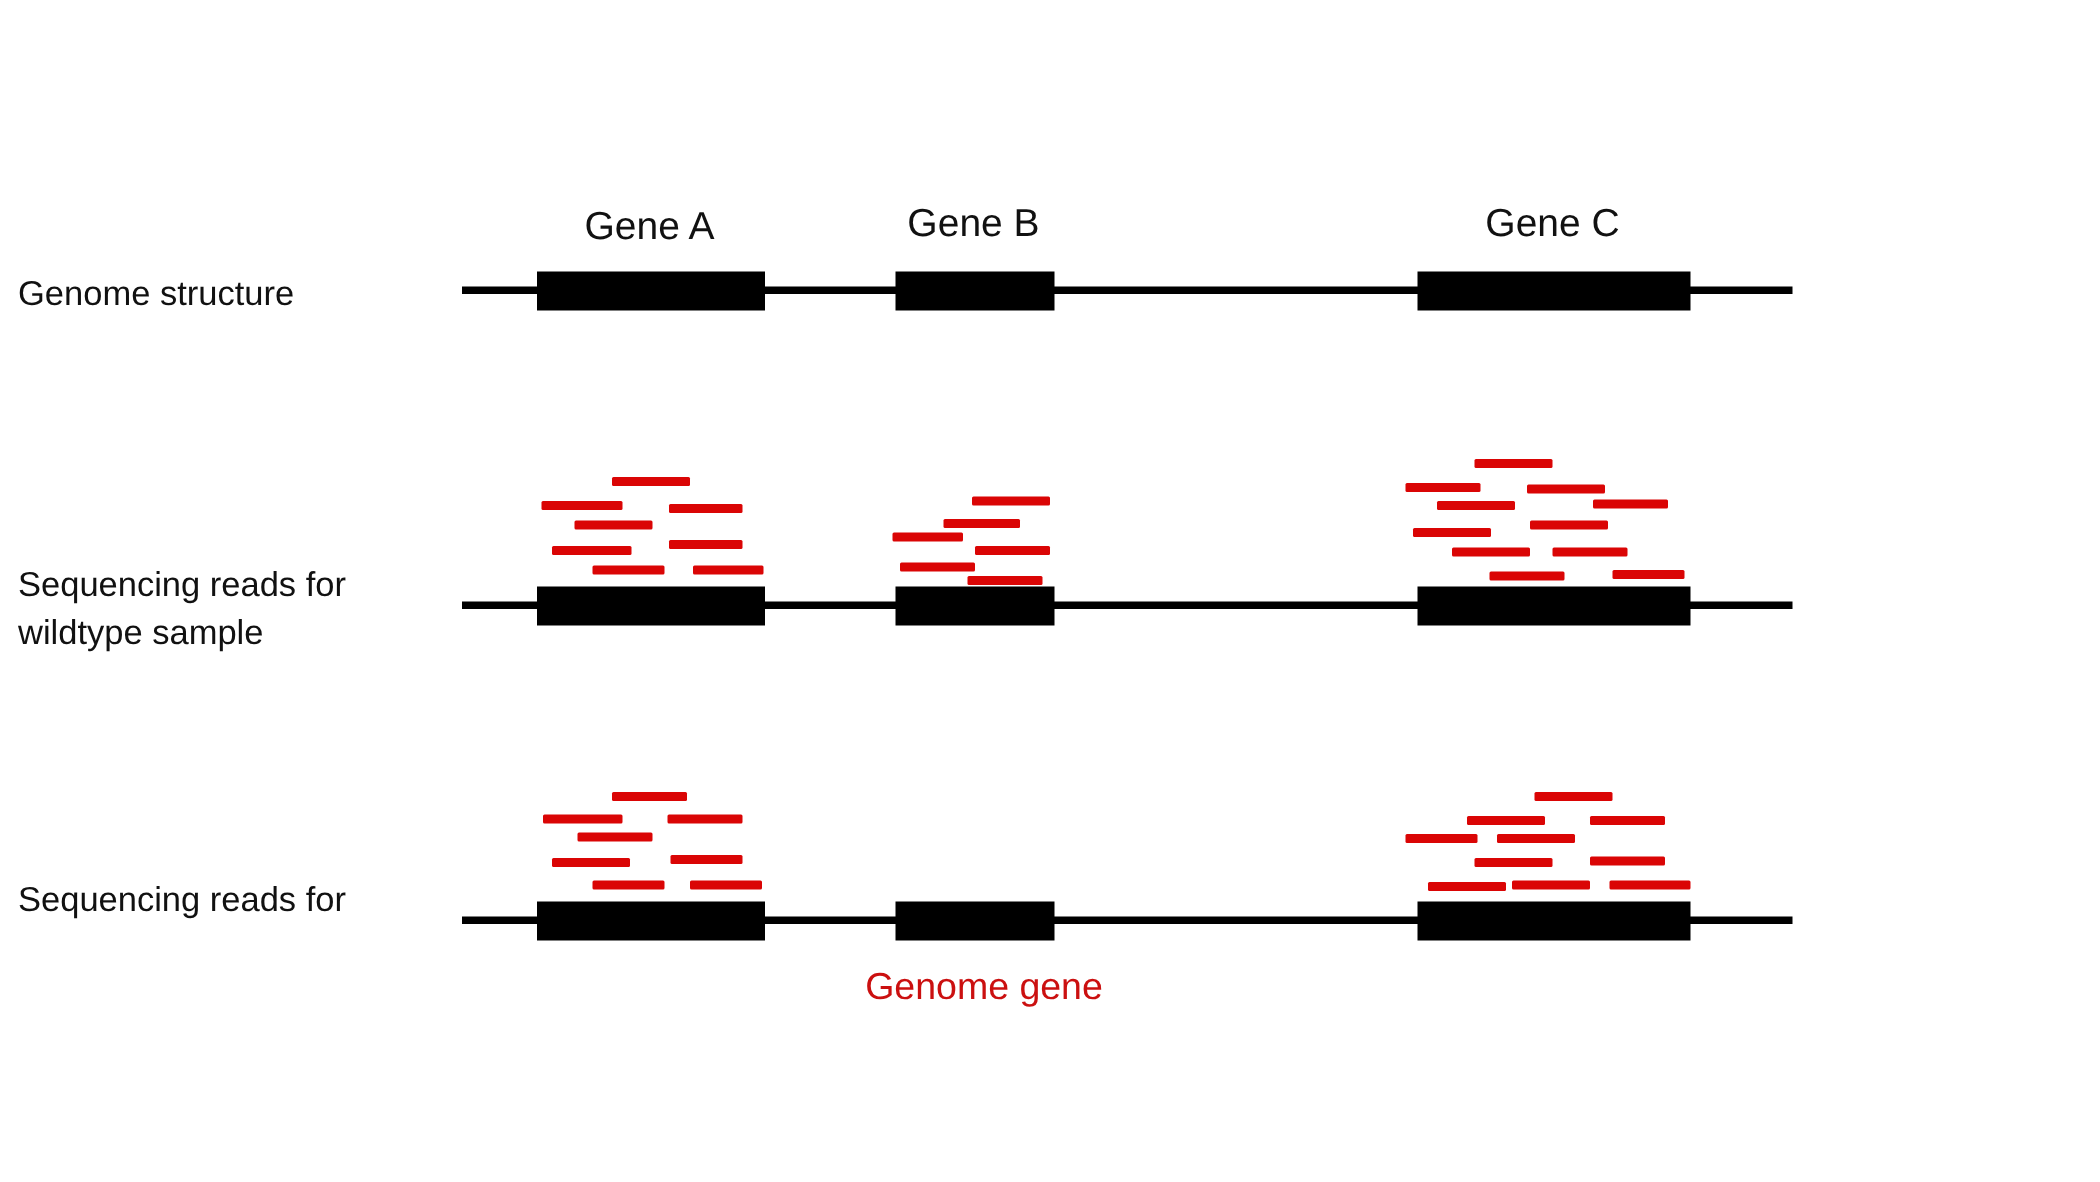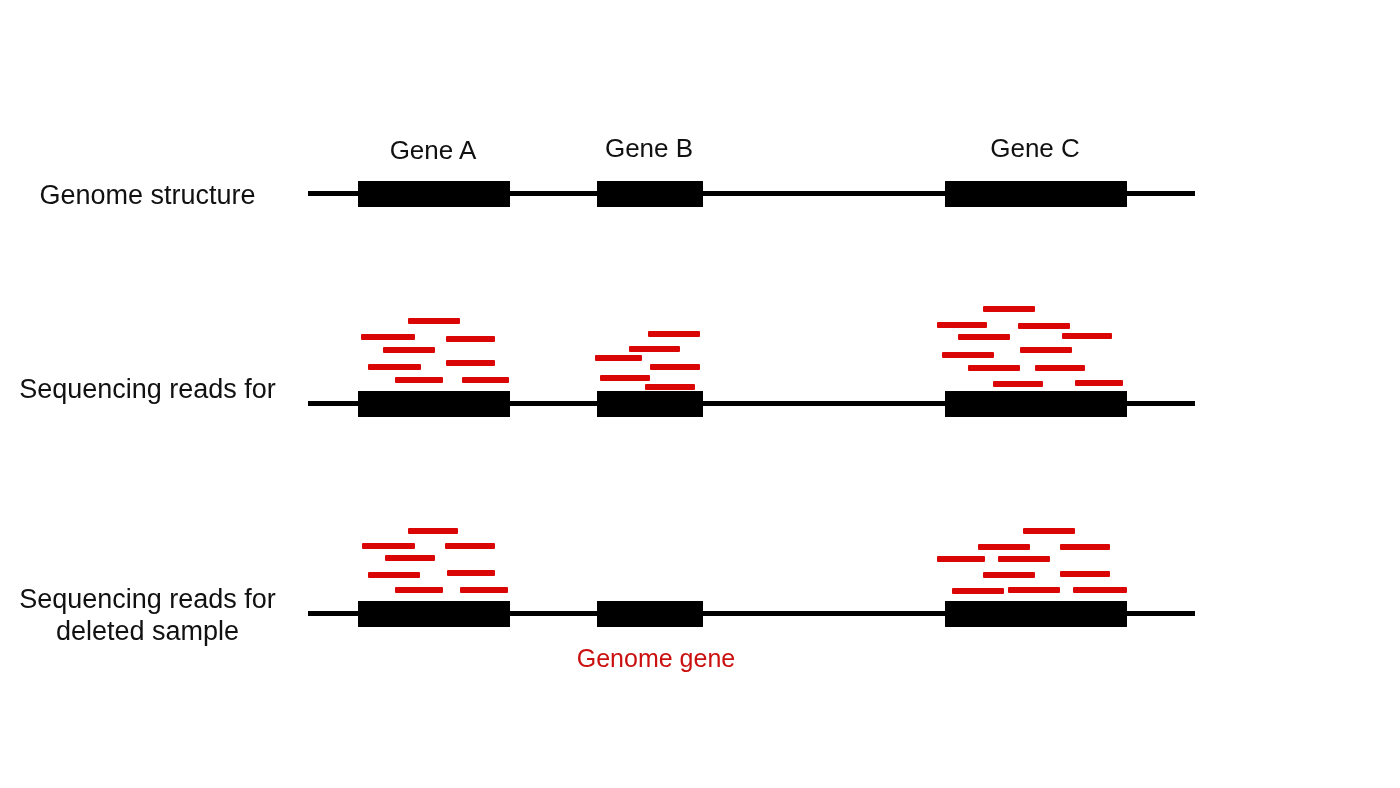--- a/index.html
+++ b/index.html
@@ -25,24 +25,24 @@
     transform:translateX(-50%);
     font-size:26px;
     white-space:nowrap;
     text-align:center;
   }
   #gene-label-a{left:433px;top:135px;}
   #gene-label-b{left:649px;}
   #gene-label-c{left:1035px;}
   .row-label{
     position:absolute;
-    left:0;
+    left:12px;
     width:295px;
-    text-align:center;
-    font-size:27px;
+    text-align:left;
+    font-size:23px;
     line-height:32px;
   }
   #row-label-genome{top:179px;}
   #row-label-wildtype{top:373px;}
   #row-label-deleted{top:583px;}
   #deleted-gene-annotation{
     position:absolute;
     left:656px;
     top:644px;
     transform:translateX(-50%);
@@ -63,25 +63,25 @@
   <div class="gene-label" id="gene-label-a">Gene A</div>
   <div class="gene-label" id="gene-label-b">Gene B</div>
   <div class="gene-label" id="gene-label-c">Gene C</div>
 
   <div class="row-label" id="row-label-genome">
     <div>Genome structure</div>
   </div>
 
   <div class="row-label" id="row-label-wildtype">
     <div>Sequencing reads for</div>
+    <div>wildtype sample</div>
   </div>
 
   <div class="row-label" id="row-label-deleted">
     <div>Sequencing reads for</div>
-    <div>deleted sample</div>
   </div>
 
   <div id="deleted-gene-annotation">Genome gene</div>
 
   <div id="geometry-layer">
       <div class="track-line" style="left: 308px; width: 887px; top: 191px; height: 5px;"></div>
       <div class="gene-box" style="left: 358px; width: 152px; top: 181px; height: 26px;"></div>
       <div class="gene-box" style="left: 597px; width: 106px; top: 181px; height: 26px;"></div>
       <div class="gene-box" style="left: 945px; width: 182px; top: 181px; height: 26px;"></div>
       <div class="track-line" style="left: 308px; width: 887px; top: 401px; height: 5px;"></div>

